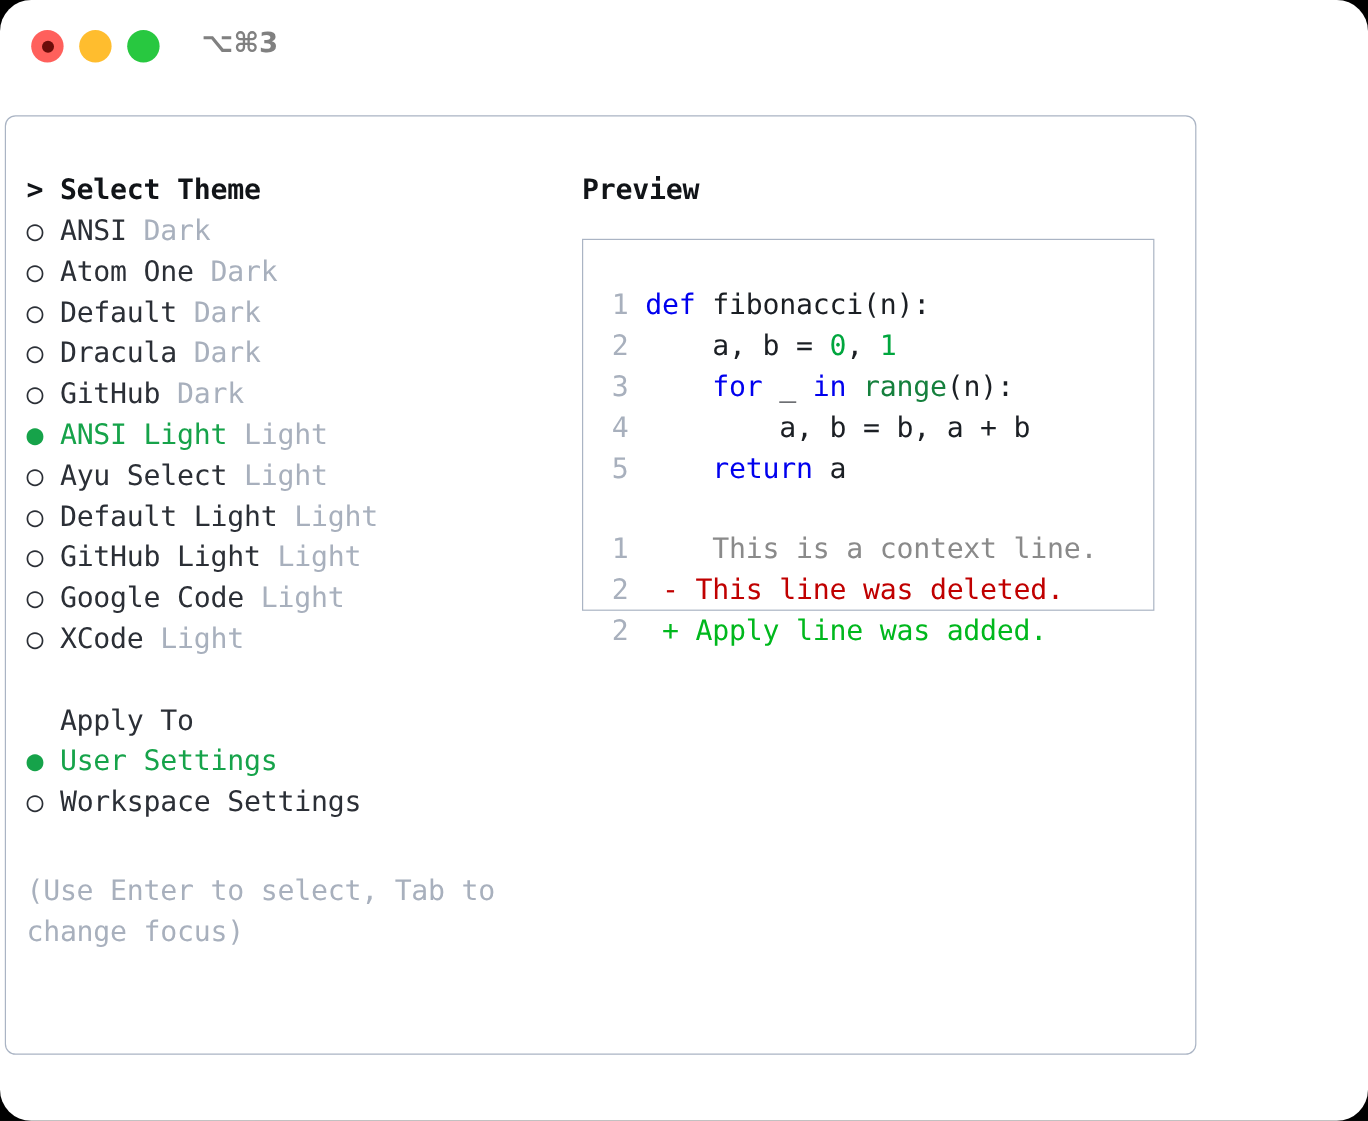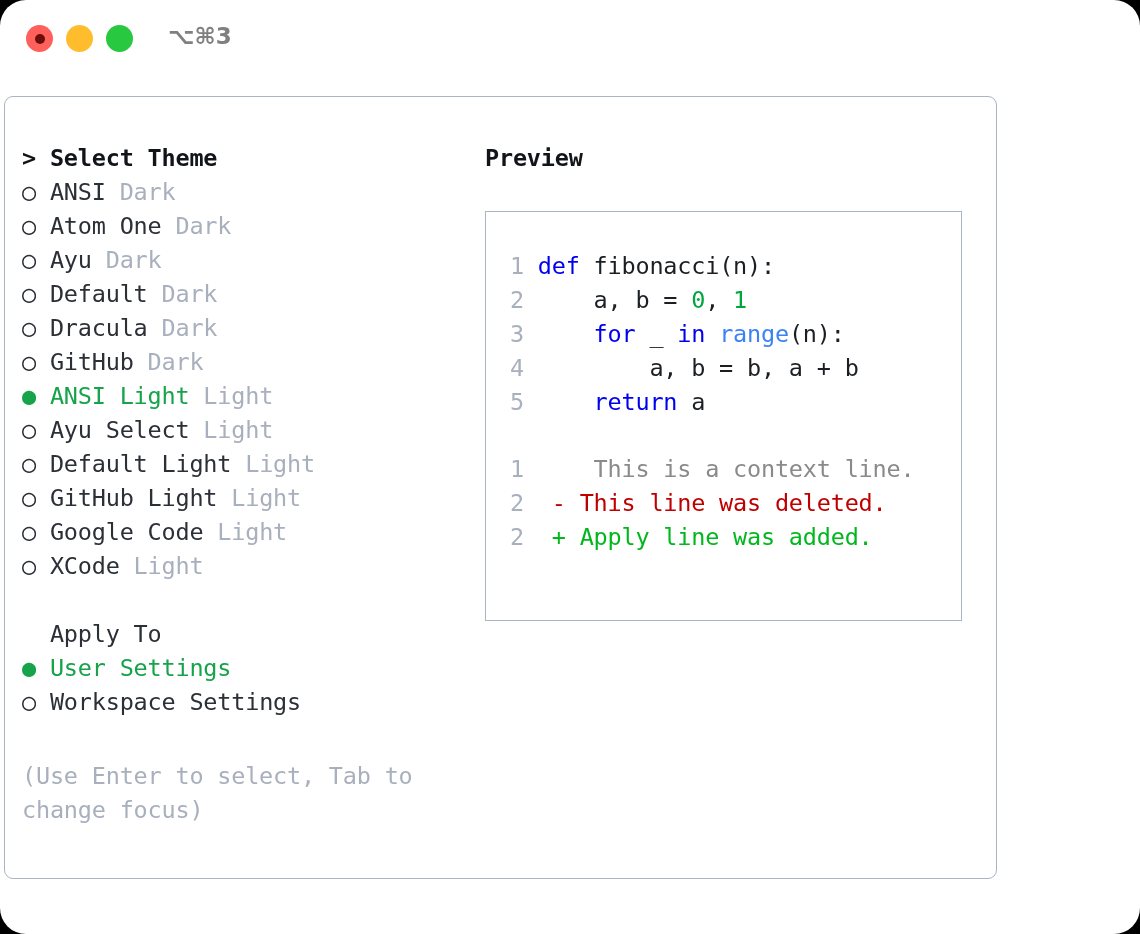--- a/index.html
+++ b/index.html
@@ -137,23 +137,23 @@
     width: 500px;
   }
   .preview-title {
     font-size: 23.5px;
     font-weight: bold;
     color: #111418;
     line-height: 34px;
     letter-spacing: -0.2px;
   }
   .preview-box {
-    margin-top: 36px;
+    margin-top: 24px;
     width: 477px;
-    height: 410px;
+    height: 310px;
     border: 1.5px solid #aab4c4;
     box-sizing: border-box;
     background: #ffffff;
     position: relative;
   }
   .code-area {
     position: absolute;
     left: 12px;
     top: 37px;
     right: 6px;
@@ -164,21 +164,21 @@
     white-space: pre;
     letter-spacing: -0.2px;
   }
   .lineno {
     color: #a8b0bd;
     display: inline-block;
     width: 1.1em;
     text-align: right;
   }
   .tok-kw  { color: #0000ee; }
-  .tok-fn  { color: #3b82f6; }
+  .tok-fn  { color: #15803d; }
   .tok-num { color: #00a63e; }
   .tok-txt { color: #1b1f24; }
 
   .diff-area {
     position: absolute;
     left: 12px;
     top: 240px;
     right: 6px;
   }
   .diff-ctx { color: #8a8a8a; }
@@ -203,21 +203,20 @@
 
   <div class="panel">
 
     <div class="left-col">
 
       <div class="header-row">&gt; Select Theme</div>
 
       <div class="theme-list" id="theme-list">
           <div class="theme-row"><span class="bullet">○ </span><span class="">ANSI </span><span class="theme-kind">Dark</span></div>
           <div class="theme-row"><span class="bullet">○ </span><span class="">Atom One </span><span class="theme-kind">Dark</span></div>
-          <div class="theme-row"><span class="bullet">○ </span><span class="">Ayu </span><span class="theme-kind">Dark</span></div>
           <div class="theme-row"><span class="bullet">○ </span><span class="">Default </span><span class="theme-kind">Dark</span></div>
           <div class="theme-row"><span class="bullet">○ </span><span class="">Dracula </span><span class="theme-kind">Dark</span></div>
           <div class="theme-row"><span class="bullet">○ </span><span class="">GitHub </span><span class="theme-kind">Dark</span></div>
           <div class="theme-row"><span class="bullet-sel">● </span><span class="theme-name-sel">ANSI Light </span><span class="theme-kind">Light</span></div>
           <div class="theme-row"><span class="bullet">○ </span><span class="">Ayu Select </span><span class="theme-kind">Light</span></div>
           <div class="theme-row"><span class="bullet">○ </span><span class="">Default Light </span><span class="theme-kind">Light</span></div>
           <div class="theme-row"><span class="bullet">○ </span><span class="">GitHub Light </span><span class="theme-kind">Light</span></div>
           <div class="theme-row"><span class="bullet">○ </span><span class="">Google Code </span><span class="theme-kind">Light</span></div>
           <div class="theme-row"><span class="bullet">○ </span><span class="">XCode </span><span class="theme-kind">Light</span></div>
         </div>

